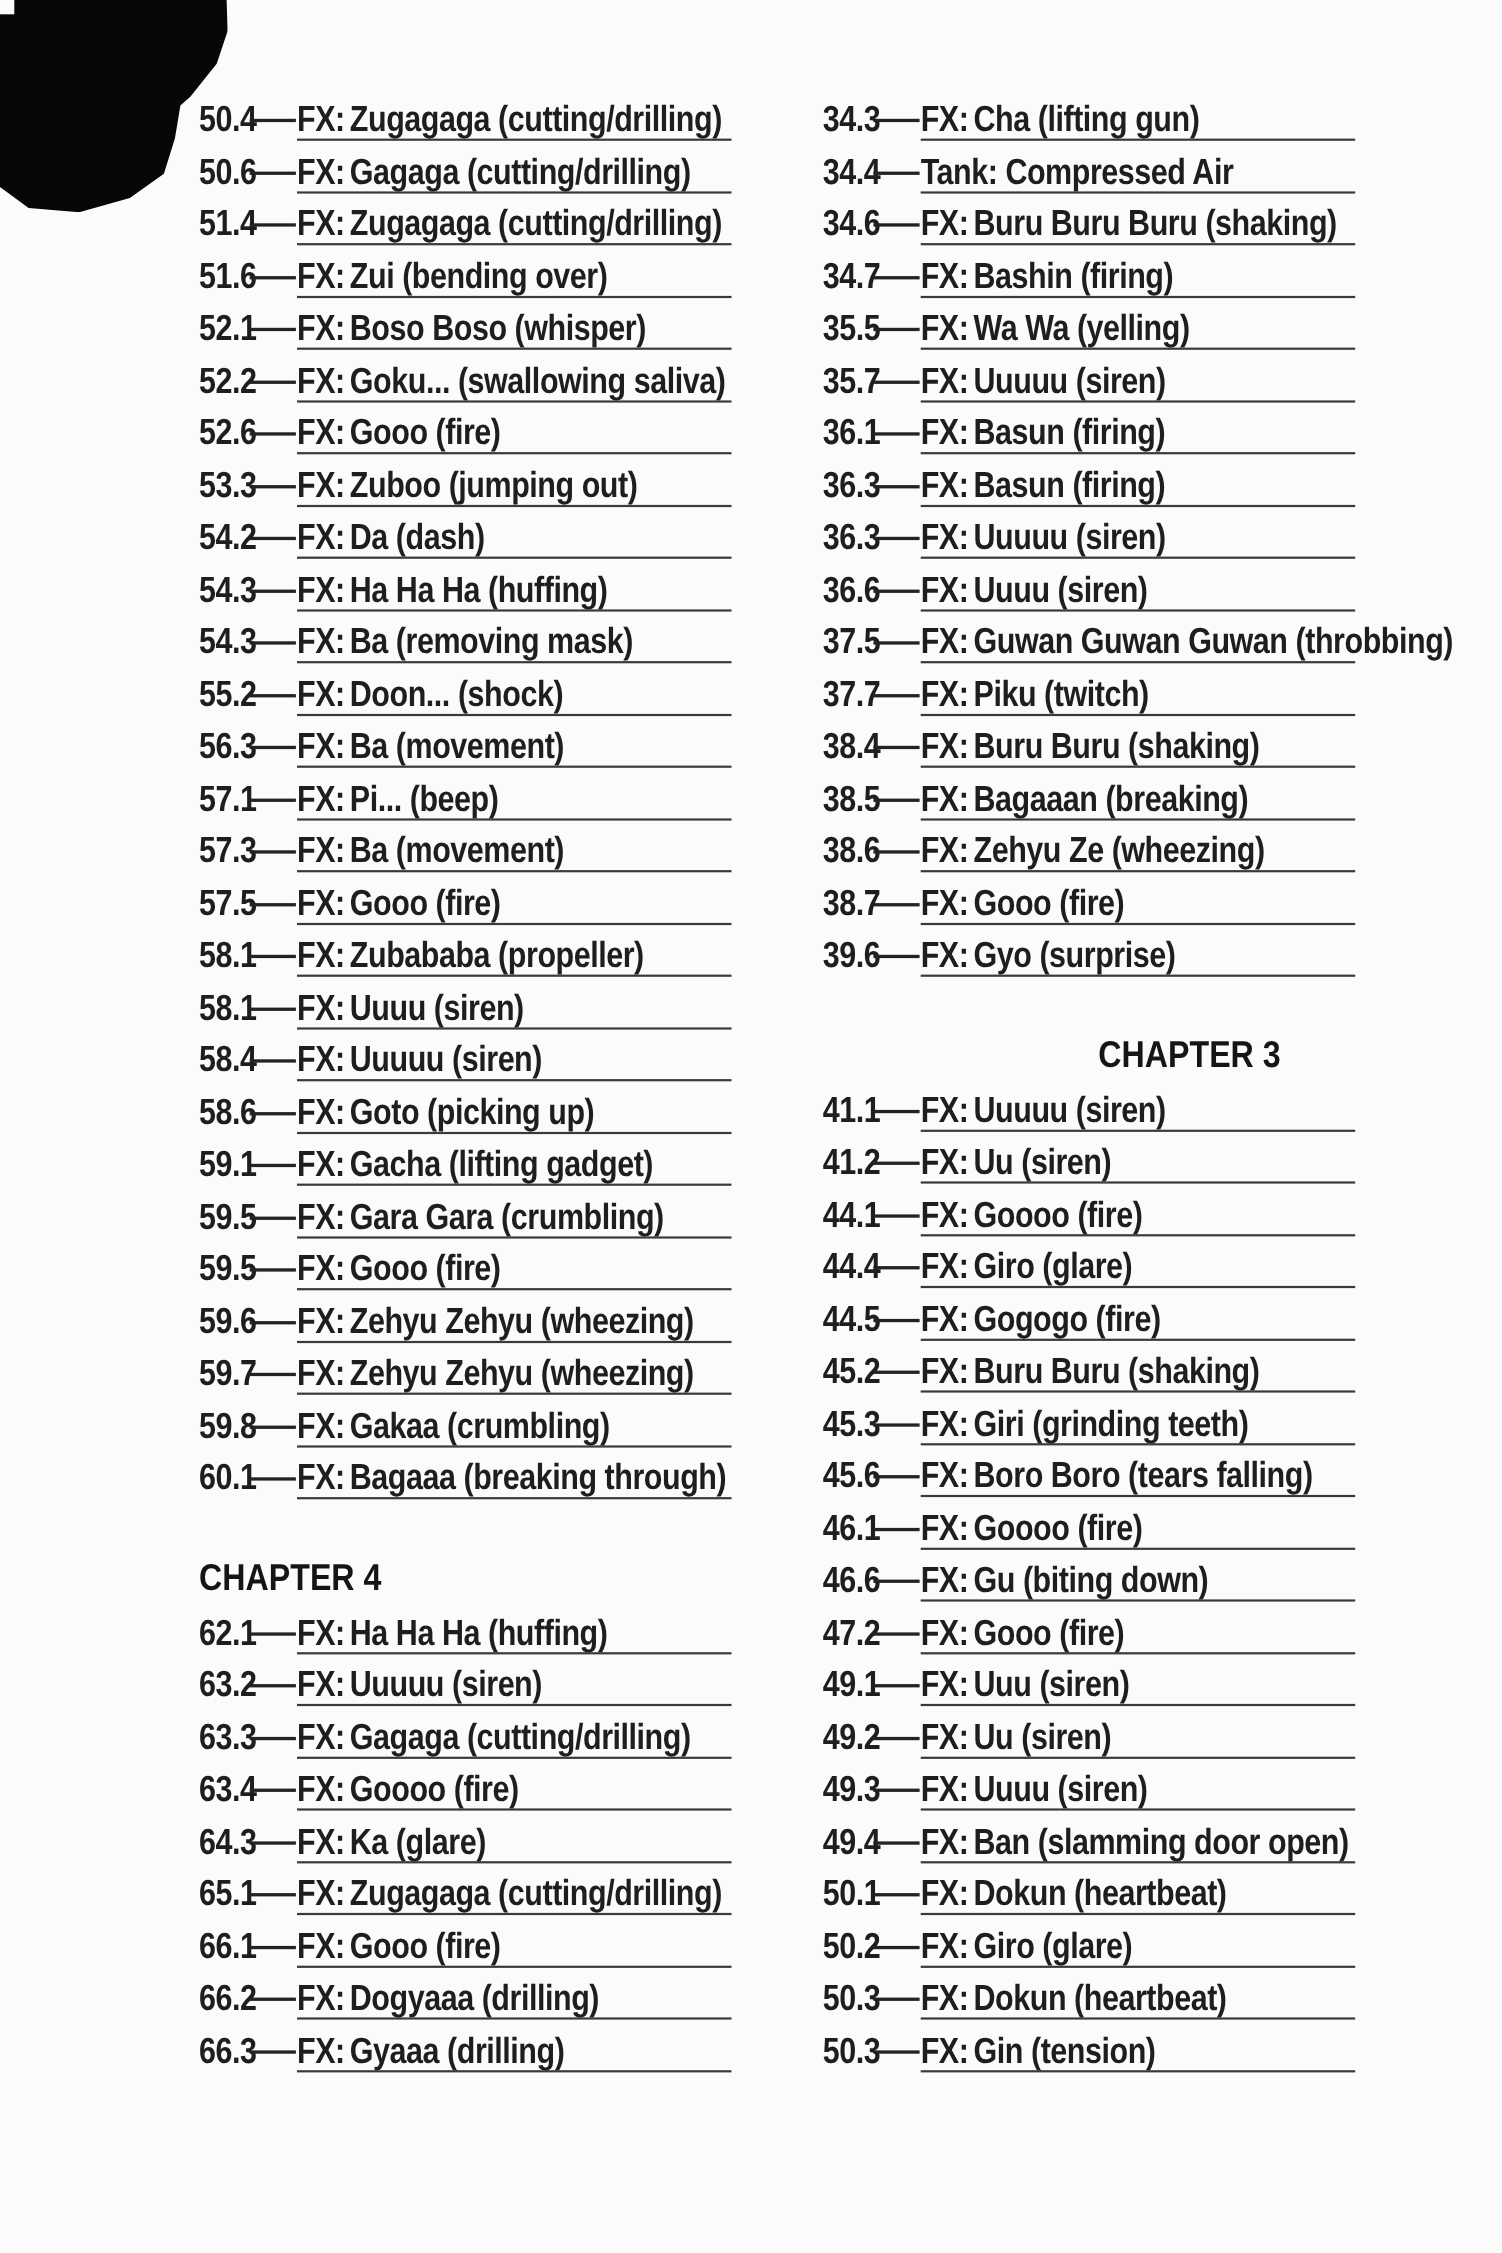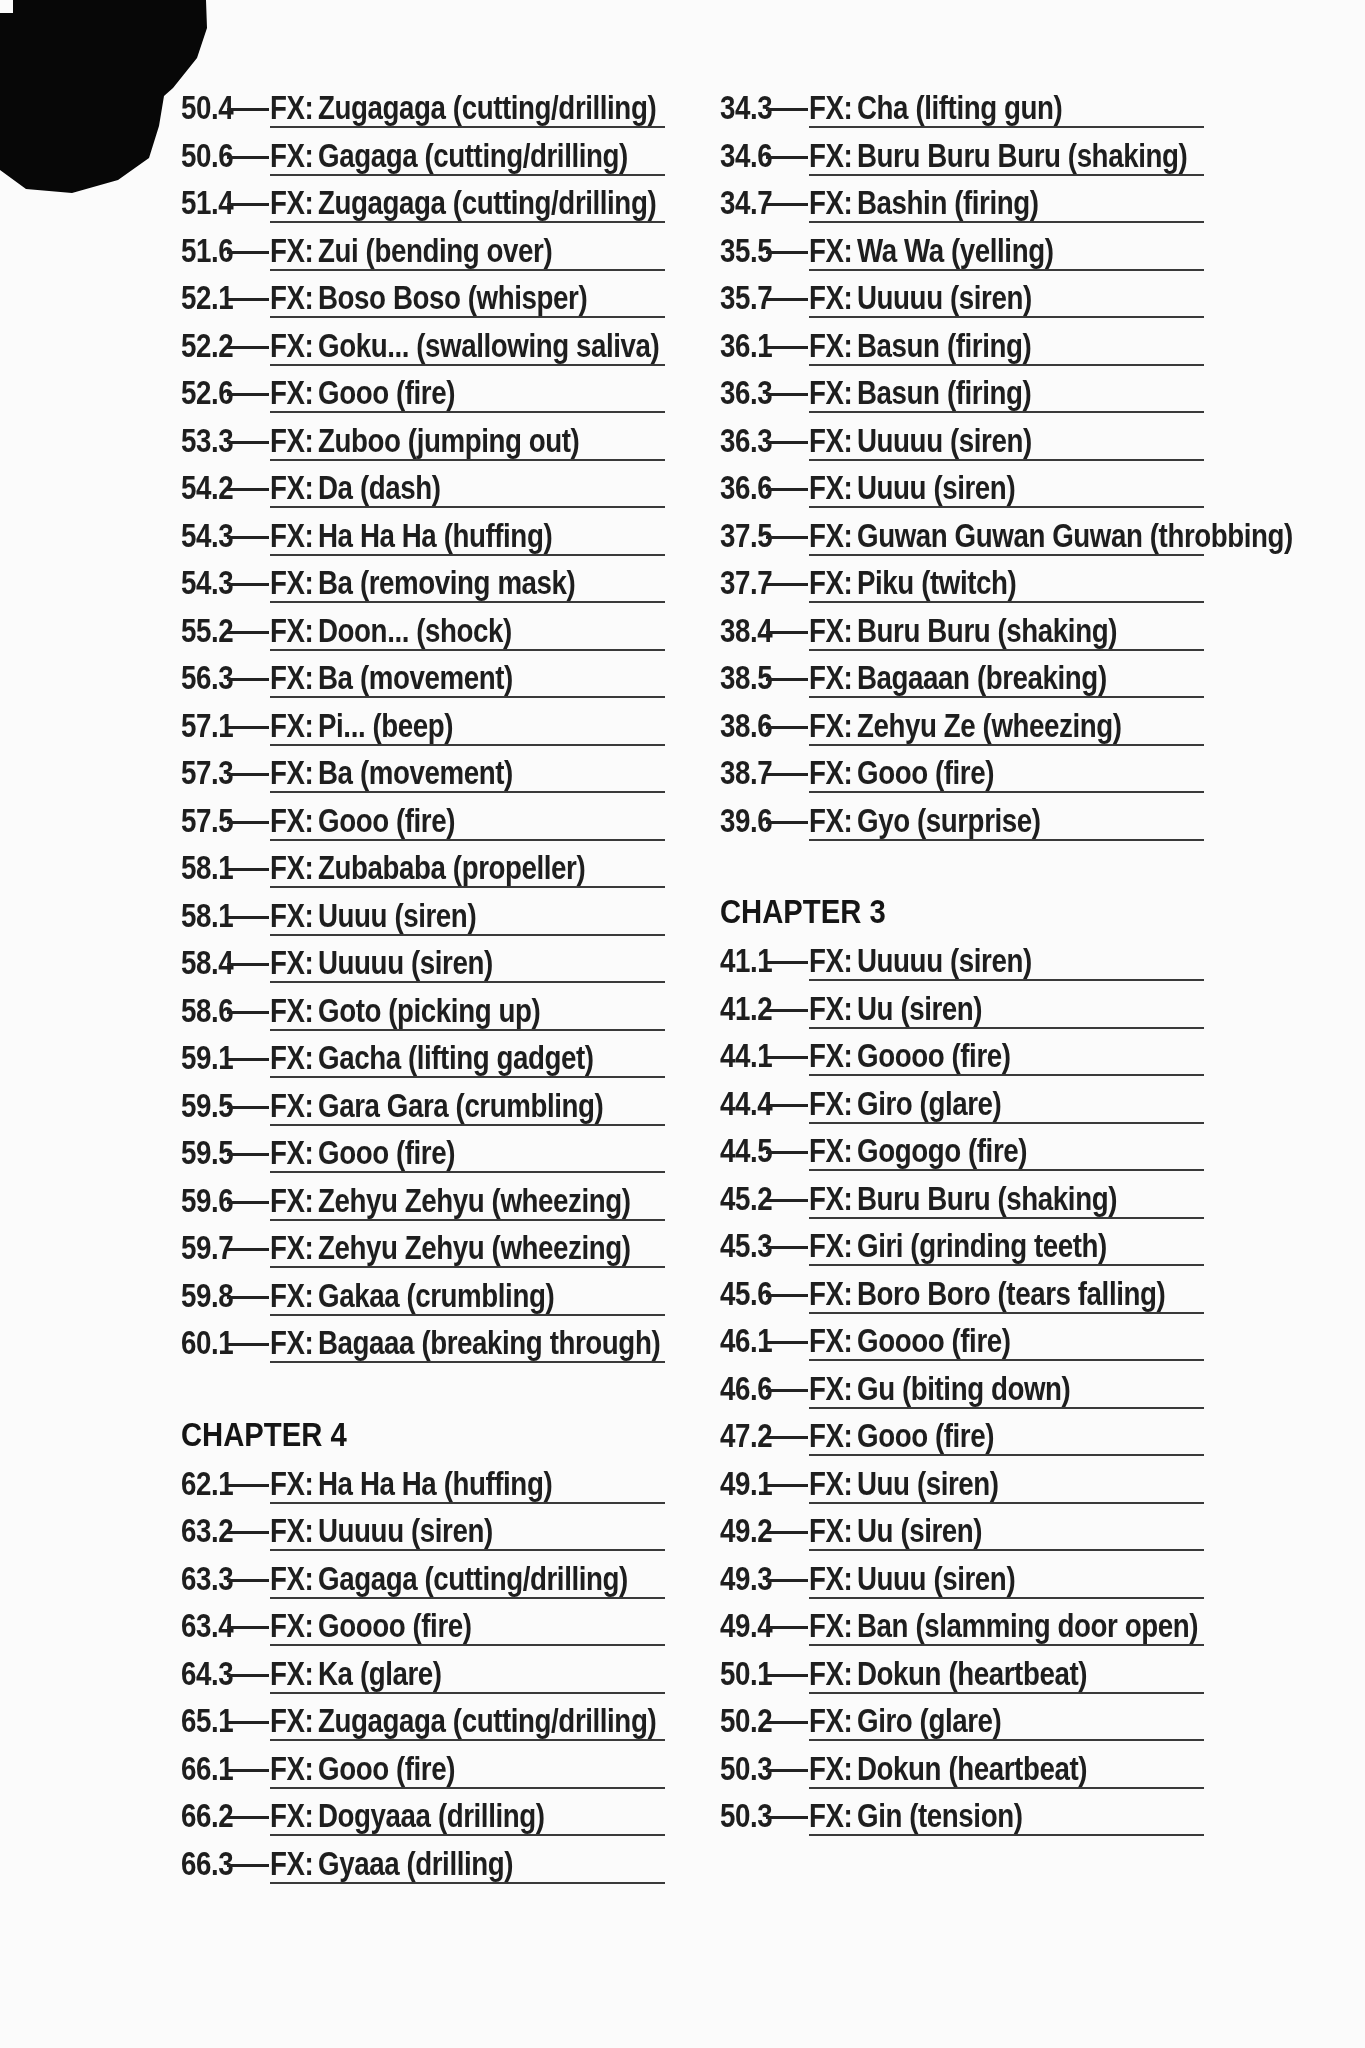--- a/index.html
+++ b/index.html
@@ -18,21 +18,21 @@
     background:#070707;
     clip-path: polygon(0 0, 206px 0, 207px 28px, 197px 58px, 173px 88px, 164px 96px,
                        159px 126px, 149px 158px, 118px 180px, 72px 193px, 26px 189px, 0 170px);
   }
   #corner-notch {
     position:absolute; left:0; top:0; width:13px; height:13px; background:#fbfbfb;
   }
 
   .col { position:absolute; top:91px; width:484px; }
   #col-left  { left:181px; }
-  #col-right { left:720px; }
+  #col-right { left:748px;text-align:right; }
 
   .row { position:relative; height:47.5px; }
   .row::after {
     content:""; position:absolute; left:89px; right:0; top:35px; height:2px;
     background:#3a3a3a;
   }
 
   .num, .label, .desc {
     position:absolute; top:0;
     font-size:33px; line-height:1;
@@ -284,20 +284,26 @@
       <span class="desc">Gyaaa (drilling)</span>
     </div>
   </div>
 <div id="col-right" class="col">
     <div class="row">
       <span class="num">34.3</span>
       <span class="dash"></span>
       <span class="label">FX:</span>
       <span class="desc">Cha (lifting gun)</span>
     </div>
+    <div class="row row--widelabel">
+      <span class="num">34.4</span>
+      <span class="dash"></span>
+      <span class="label">Tank:</span>
+      <span class="desc">Compressed Air</span>
+    </div>
     <div class="row">
       <span class="num">34.6</span>
       <span class="dash"></span>
       <span class="label">FX:</span>
       <span class="desc">Buru Buru Buru (shaking)</span>
     </div>
     <div class="row">
       <span class="num">34.7</span>
       <span class="dash"></span>
       <span class="label">FX:</span>

